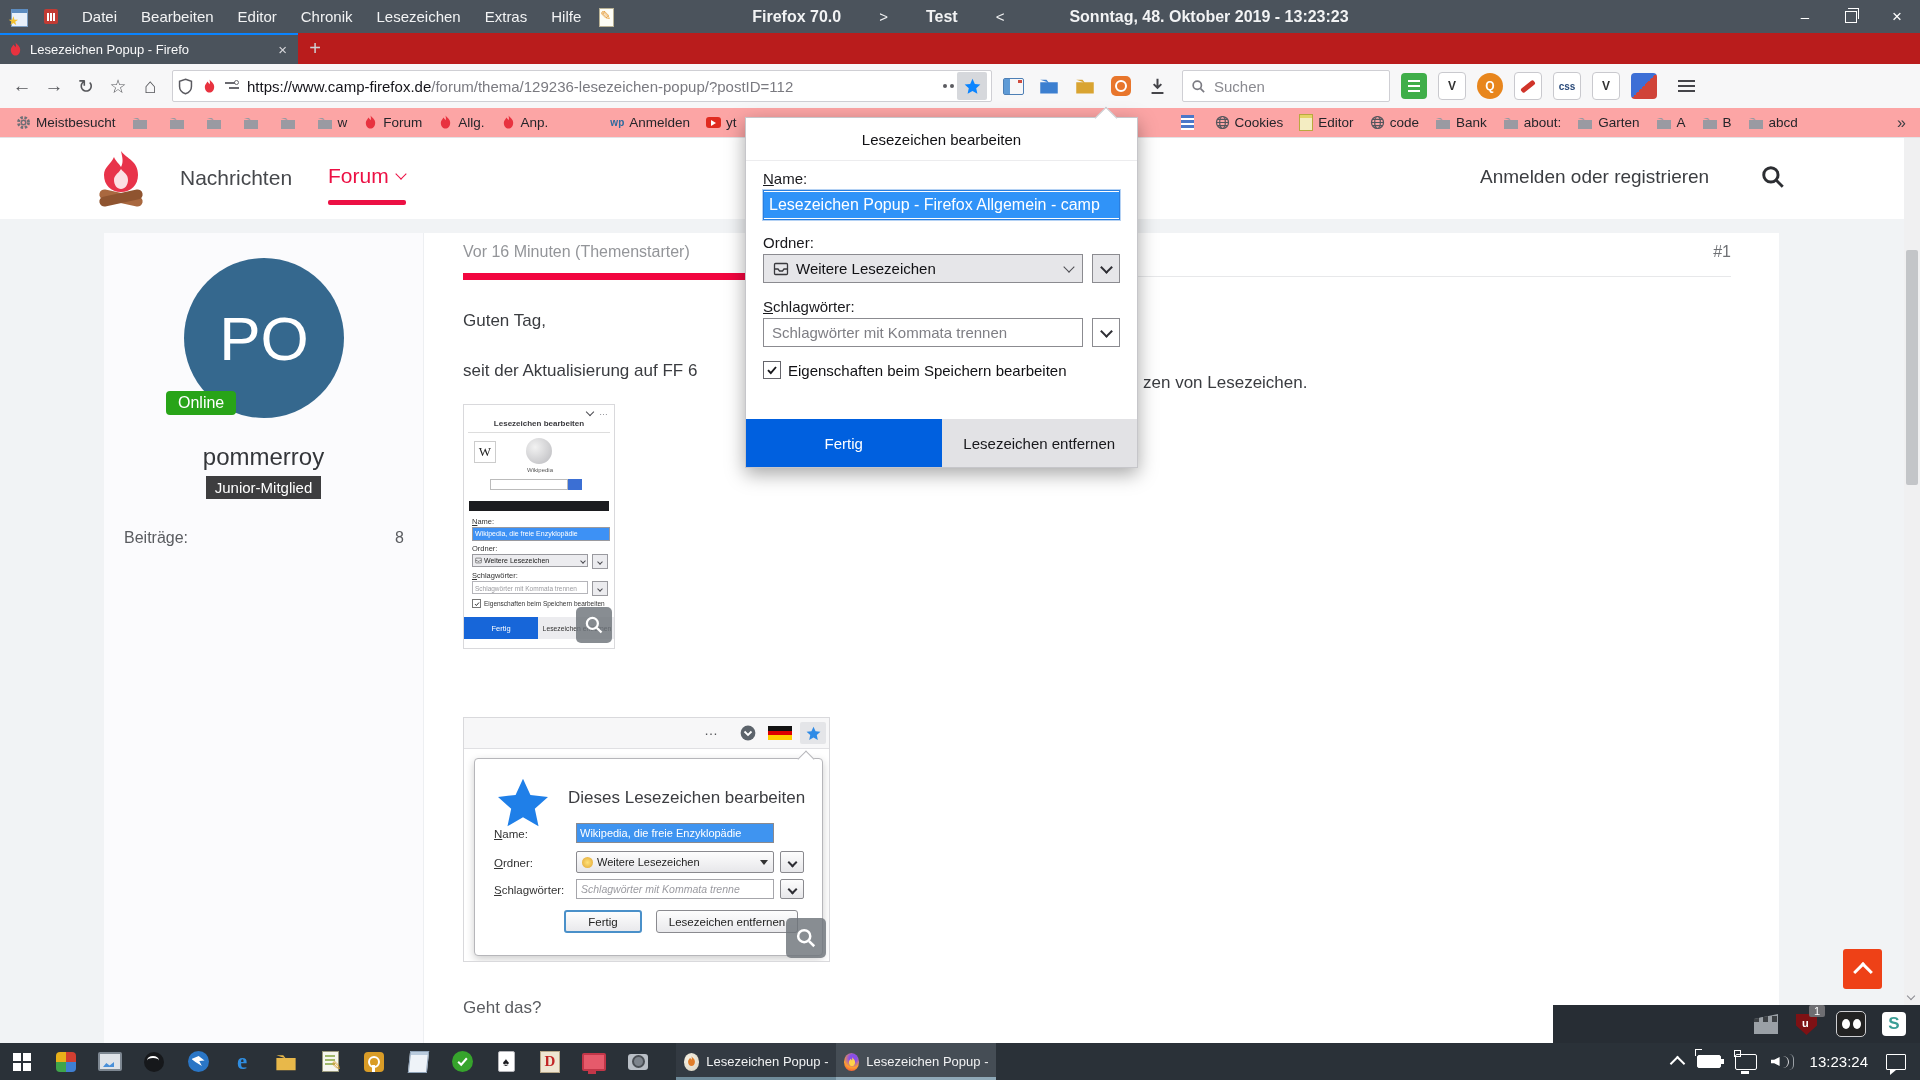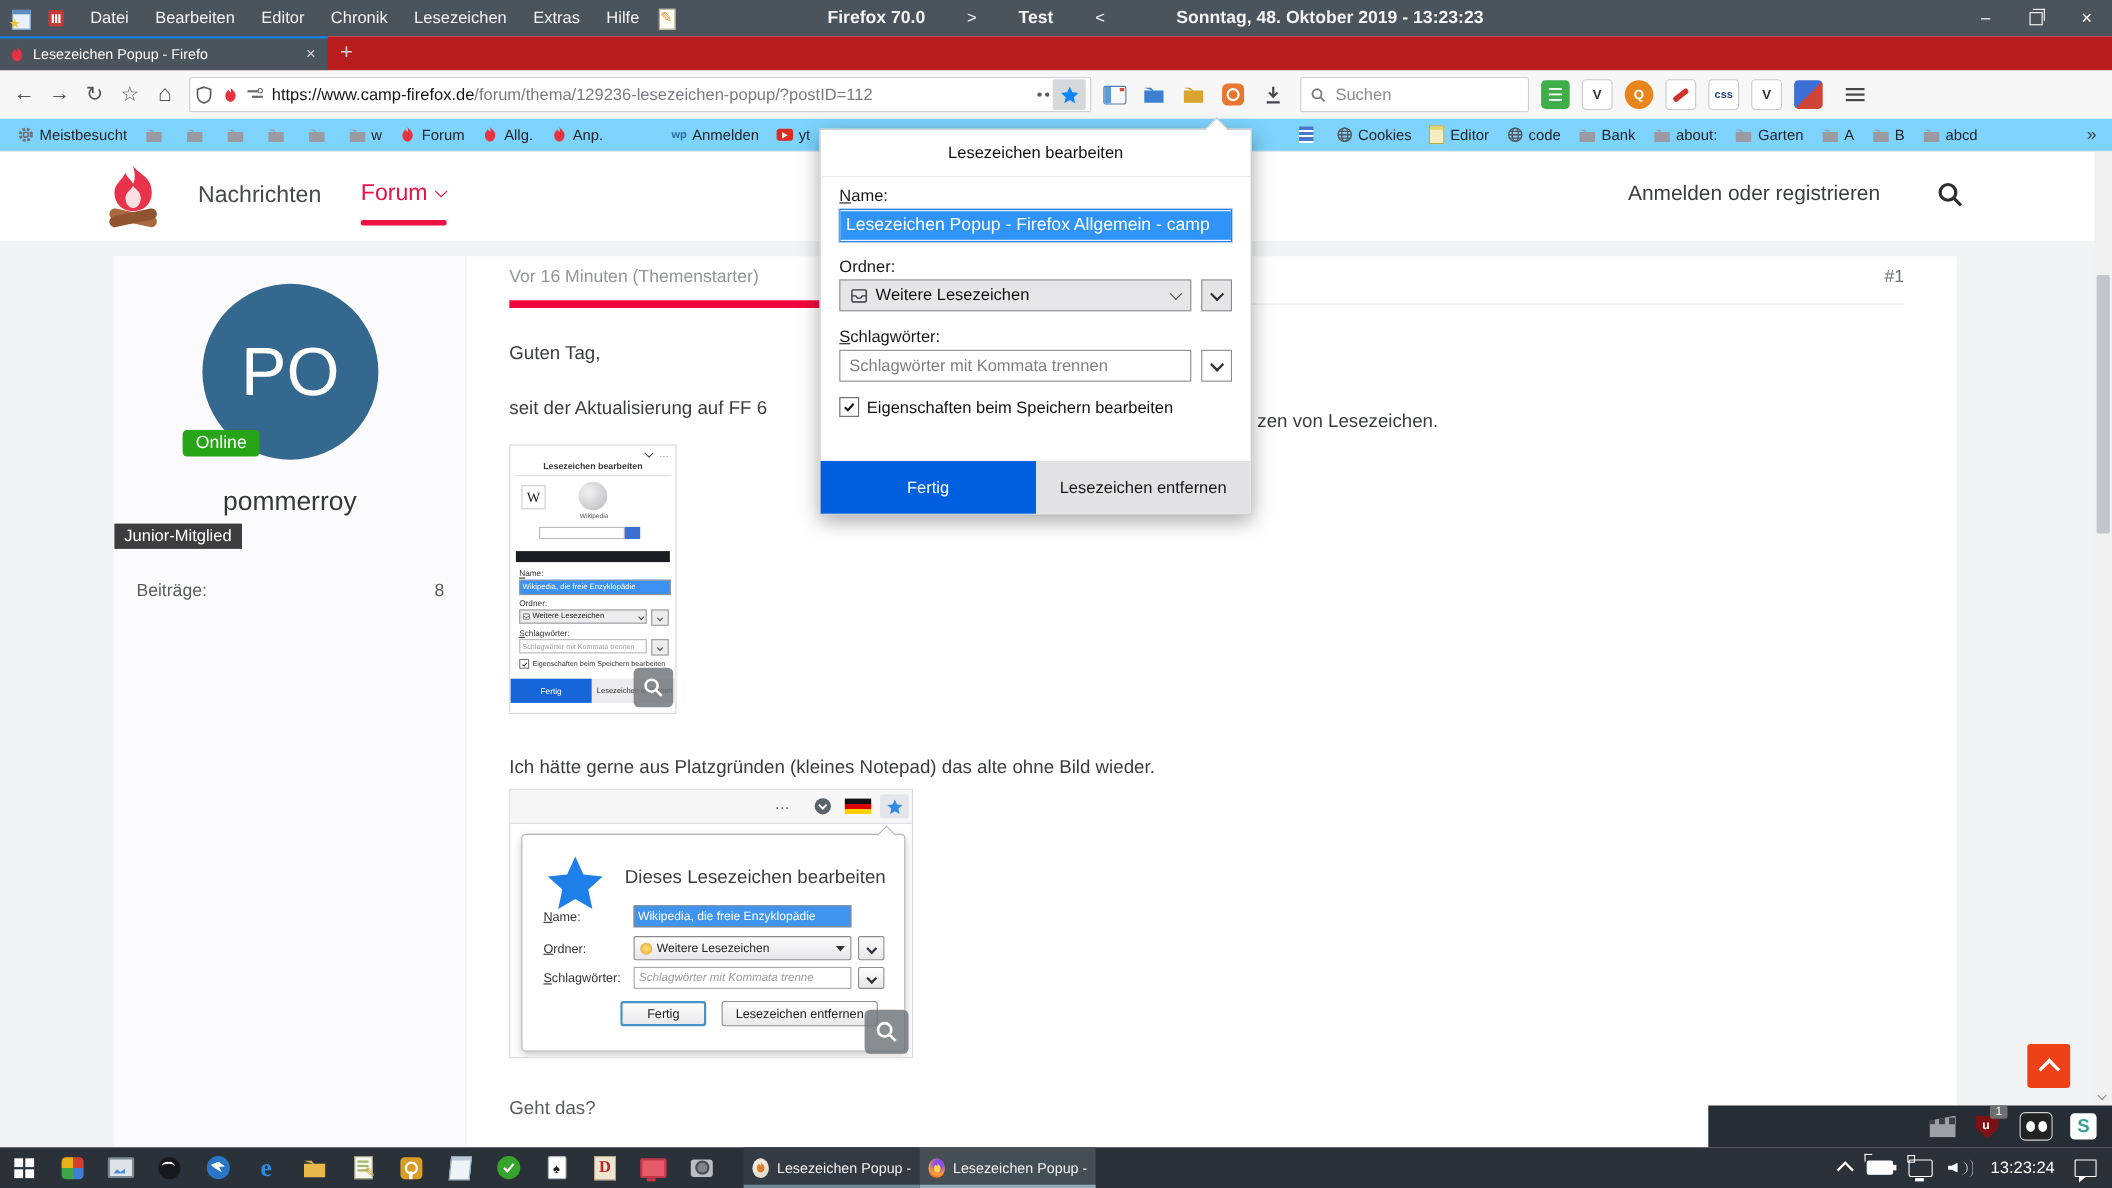--- a/index.html
+++ b/index.html
@@ -27,21 +27,21 @@
   #urlbar{height:30px;width:810px;margin-left:6px;background:#fff;border:1px solid #cfcfd4;border-radius:2px;display:flex;align-items:center;padding:0 4px;}
   #urltext{font-size:15px;white-space:nowrap;overflow:hidden;flex:1;position:relative;}
   #urltext .host{color:#15141a;text-align:center;} #urltext .path{color:#7a7a80;}
   #urlfade{position:absolute;right:0;top:0;bottom:0;width:70px;background:linear-gradient(90deg,rgba(255,255,255,0),#fff);}
   .dots3{width:4px;height:4px;border-radius:50%;background:#5b5b60;box-shadow:7px 0 0 #5b5b60,14px 0 0 #5b5b60;margin:0 10px 0 4px;}
   #star-btn{width:30px;height:28px;background:#d6d8dc;border-radius:2px;display:flex;align-items:center;justify-content:center;}
   .tbico{width:30px;height:30px;display:flex;align-items:center;justify-content:center;margin-left:6px;}
   #searchbox{height:30px;width:190px;margin-left:10px;background:#fff;border:1px solid #cfcfd4;border-radius:2px;display:flex;align-items:center;padding:0 8px;gap:8px;color:#8a8a90;font-size:15px;}
   .ext{width:26px;height:26px;border-radius:4px;display:flex;align-items:center;justify-content:center;margin-left:11px;font-size:12px;font-weight:bold;}
   
-  #bookmarksbar{left:0;top:108px;width:1920px;height:30px;background:#7dd3fc;border-bottom:1px solid #e3e3e6;display:flex;align-items:center;padding-left:8px;box-sizing:border-box;font-size:13.5px;color:#25252a;}
+  #bookmarksbar{left:0;top:108px;width:1920px;height:30px;background:#fca5a5;border-bottom:1px solid #e3e3e6;display:flex;align-items:center;padding-left:8px;box-sizing:border-box;font-size:13.5px;color:#25252a;}
   .bm{display:flex;align-items:center;gap:5px;padding:0 8px;height:24px;white-space:nowrap;}
   
   #page{left:0;top:138px;width:1920px;height:905px;background:#f1f3f5;}
   #siteheader{left:0;top:0;width:1920px;height:81px;background:#fff;}
   #forum-underline{height:5px;border-radius:2px;}
   #postcard{left:104px;top:95px;width:1675px;height:810px;background:#fff;}
   #authorcard{left:0;top:0;width:319px;height:810px;background:#fbfbfd;border-right:1px solid #edeff2;}
   #postmain{left:359px;top:0;width:1292px;height:810px;}
   .bodytxt{font-size:17px;color:#3a3c40;}
   .shot{background:#fff;border:1px solid #d9d9dc;box-sizing:border-box;overflow:hidden;}
@@ -394,21 +394,21 @@
     </div>
 
     <div id="postcard" class="abs">
 
       <aside id="authorcard" class="abs">
         <div class="abs" style="left:80px;top:25px;width:160px;height:160px;border-radius:50%;background:#35688e;display:flex;align-items:center;justify-content:center;color:#fff;font-size:62px;">
             <span>PO</span>
           </div>
         <span class="abs" style="left:62px;top:158px;background:#28a418;color:#fff;font-size:16px;padding:3px 12px;border-radius:4px;">Online</span>
         <div class="abs" style="left:0;top:210px;width:319px;text-align:center;font-size:24px;color:#34363a;">pommerroy</div>
-        <div class="abs" style="left:0;top:246px;width:319px;"><span style="background:#3d3d3f;color:#fff;font-size:15px;padding:3px 9px;">Junior-Mitglied</span></div>
+        <div class="abs" style="left:0;top:246px;width:319px;text-align:center;"><span style="background:#3d3d3f;color:#fff;font-size:15px;padding:3px 9px;">Junior-Mitglied</span></div>
         <div class="abs r" style="left:20px;top:296px;width:280px;justify-content:space-between;font-size:16px;color:#5a5c60;">
           <span>Beiträge:</span>
           <span>8</span>
         </div>
       </aside>
 
       <section id="postmain" class="abs">
         <span class="abs" style="left:0;top:10px;font-size:16px;color:#939599;">Vor 16 Minuten (Themenstarter)</span>
         <span class="abs" style="right:24px;top:10px;font-size:16px;color:#6f7175;">#1</span>
         <div class="abs" style="left:0;top:40px;width:442px;height:7px;background:#f2063f;"></div>
@@ -457,21 +457,20 @@
           </div>
           <div class="abs" style="left:0px;top:212px;width:74px;height:22px;background:#1766d9;color:#fff;font-size:7.5px;display:flex;align-items:center;justify-content:center;">Fertig</div>
           <div class="abs" style="left:74px;top:212px;width:78px;height:22px;background:#ececef;color:#333;font-size:6.8px;display:flex;align-items:center;justify-content:center;white-space:nowrap;overflow:hidden;">Lesezeichen entfernen</div>
           <div class="mag abs" style="left:112px;top:202px;width:36px;height:36px;">
             <svg width="20" height="20" viewBox="0 0 16 16" stroke="#fff">
                 <use href="#s-mag"></use>
               </svg>
           </div>
         </div>
 
-        <div class="abs bodytxt" style="left:0;top:455px;">Ich hätte gerne aus Platzgründen (kleines Notepad) das alte ohne Bild wieder.</div>
 
         <div class="shot abs" style="left:0;top:484px;width:367px;height:245px;">
           <div class="abs" style="left:0;top:0;width:367px;height:30px;background:#f7f7f8;border-bottom:1px solid #e0e0e3;"></div>
           <span class="abs" style="left:240px;top:4px;font-size:14px;color:#55565a;letter-spacing:1px;">…</span>
           <svg class="abs" style="left:276px;top:7px;" width="16" height="16" viewBox="0 0 16 16" fill="#5c636b">
               <use href="#s-pocket"></use>
             </svg>
           <span class="abs" style="left:304px;top:8px;width:24px;height:14px;background:linear-gradient(#121212 33%,#d00 33% 66%,#ffce00 66%);"></span>
           <span class="abs" style="left:336px;top:4px;width:26px;height:22px;background:#e4e5e8;border-radius:2px;display:flex;align-items:center;justify-content:center;">
             <svg width="15" height="15" viewBox="0 0 16 16" fill="#2f8be6">

